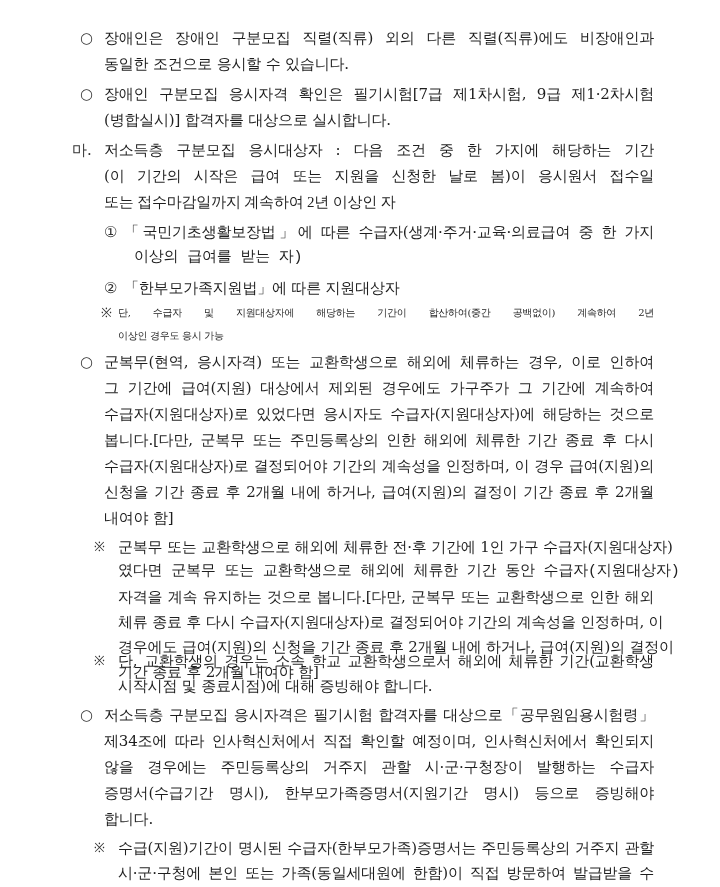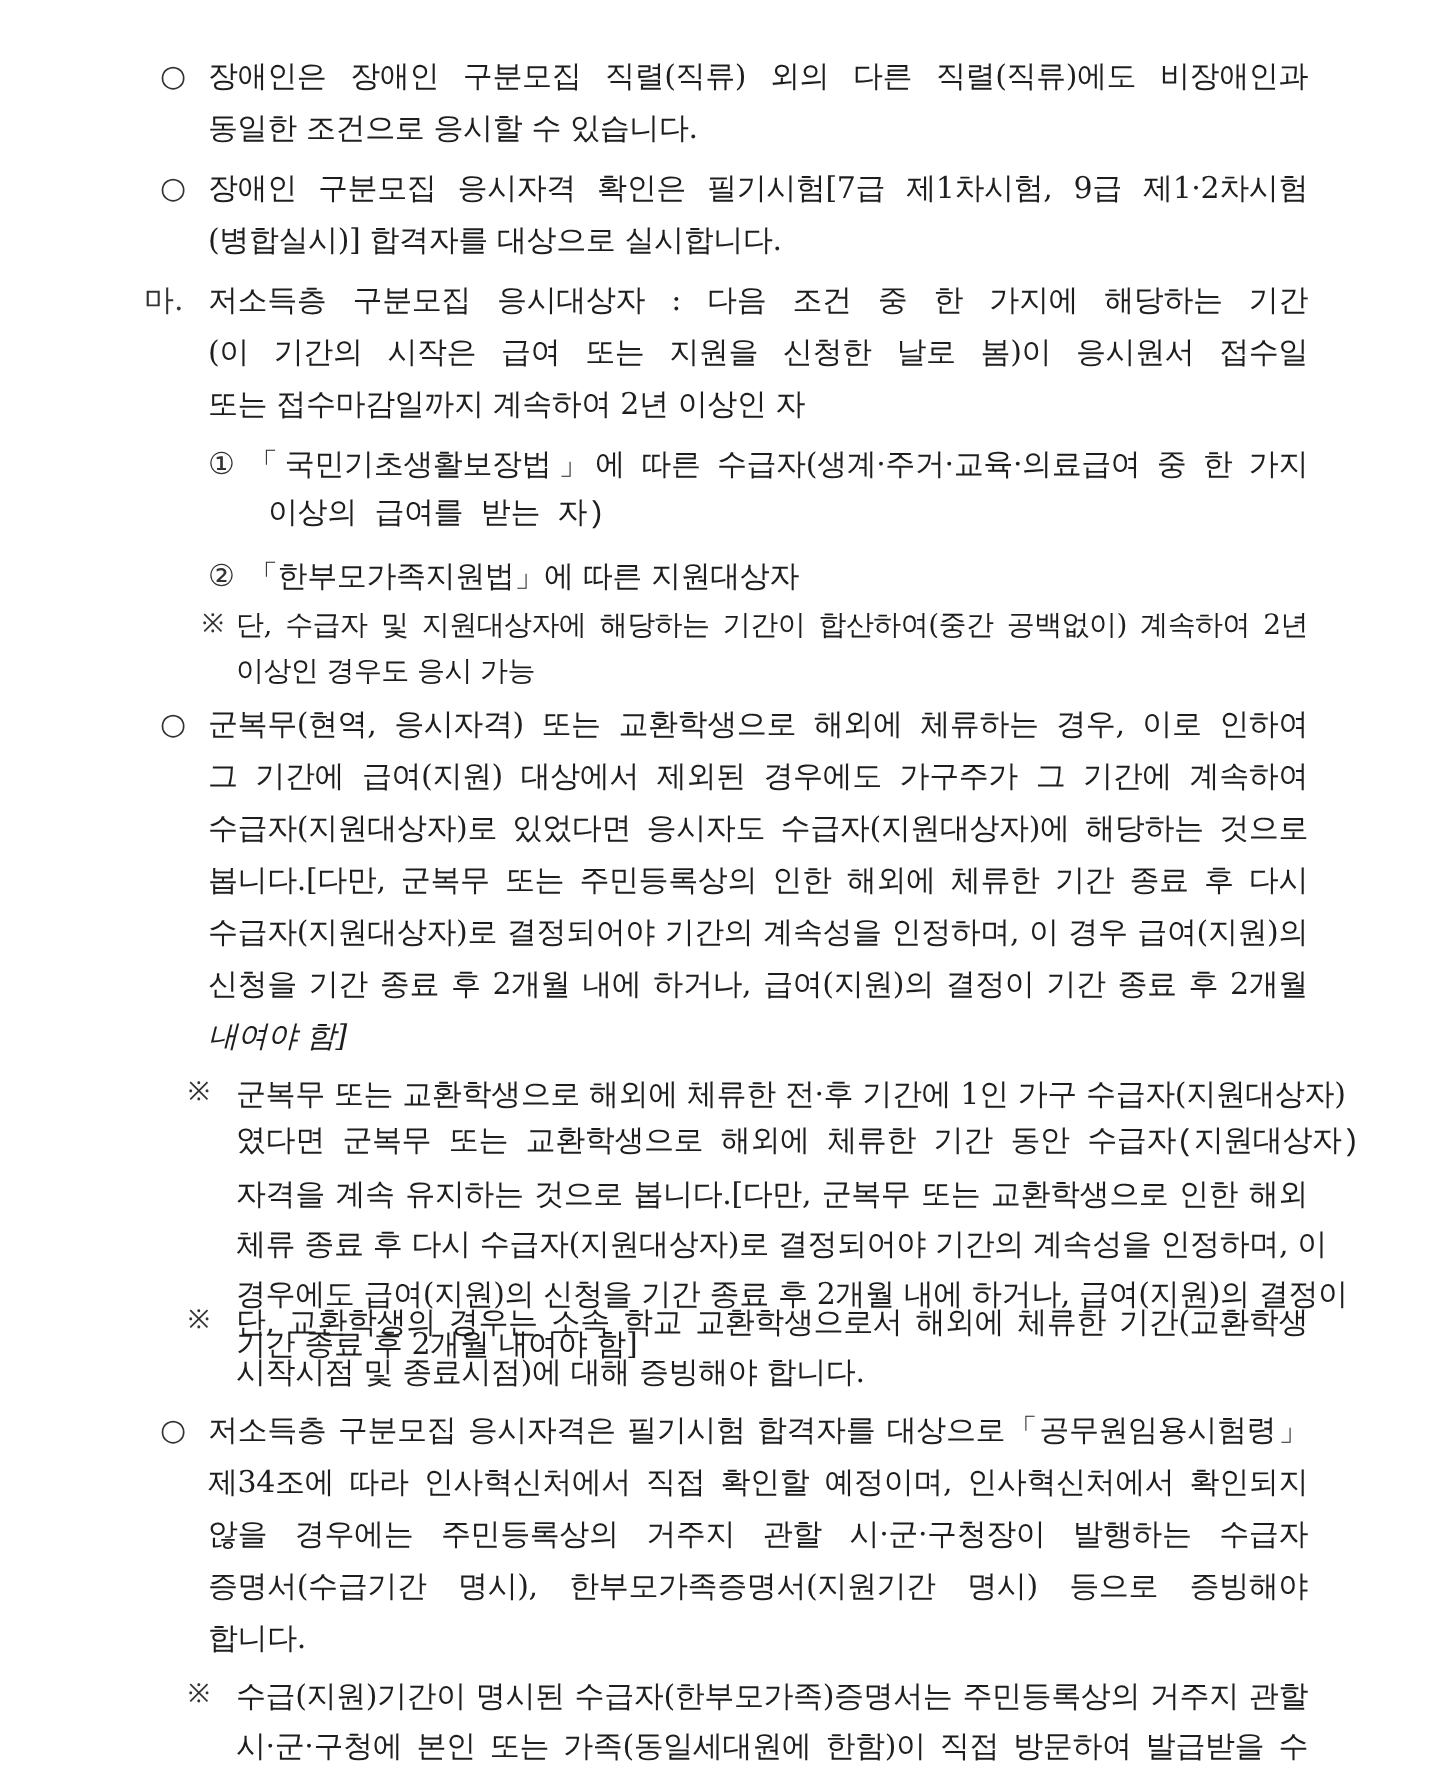--- a/index.html
+++ b/index.html
@@ -6,21 +6,21 @@
   body {
     width: 720px; height: 887px; overflow: hidden; position: relative;
     font-family: "DejaVu Serif", "Liberation Serif", serif;
     color: #1e1e1e;
   }
   .page { position: absolute; left: 0; top: 0; width: 720px; height: 887px; }
   .line {
     position: absolute; white-space: nowrap;
     font-size: 15px; line-height: 20px; letter-spacing: -0.2px;
   }
-  .line.small { font-size: 14px; letter-spacing: -0.3px; }
+  .line.small { font-size: 10px; letter-spacing: -0.3px; }
   .marker {
     position: absolute; white-space: nowrap;
     font-size: 15px; line-height: 20px; color: #333;
   }
   .marker.small { font-size: 13px; }
   .j { text-align: justify; text-align-last: justify; }
 </style>
 </head>
 <body>
 
@@ -35,21 +35,21 @@
   <div class="block">
     <span class="marker" style="left:80px;top:84px;">○</span>
     <div class="line j" style="left:104px;top:84px;width:550px;">장애인 구분모집 응시자격 확인은 필기시험[7급 제1차시험, 9급 제1·2차시험</div>
     <div class="line" style="left:104px;top:110px;">(병합실시)] 합격자를 대상으로 실시합니다.</div>
   </div>
 
   <div class="block">
     <span class="marker" style="left:72px;top:140px;">마.</span>
     <div class="line j" style="left:104px;top:140px;width:550px;">저소득층 구분모집 응시대상자 : 다음 조건 중 한 가지에 해당하는 기간</div>
     <div class="line j" style="left:104px;top:166px;width:550px;">(이 기간의 시작은 급여 또는 지원을 신청한 날로 봄)이 응시원서 접수일</div>
-    <div class="line" style="left:104px;top:192px;">또는 접수마감일까지 계속하여 2년 이상인 자</div>
+    <div class="line" style="left:104px;top:192px;font-family:Liberation Serif, serif;">또는 접수마감일까지 계속하여 2년 이상인 자</div>
   </div>
 
   <div class="block">
     <span class="marker" style="left:104px;top:222px;">①</span>
     <div class="line j" style="left:124px;top:222px;width:530px;">「국민기초생활보장법」에 따른 수급자(생계·주거·교육·의료급여 중 한 가지</div>
     <div class="line" style="left:134px;top:248px;font-family:Liberation Mono, monospace;">이상의 급여를 받는 자)</div>
   </div>
 
   <div class="block">
     <span class="marker" style="left:104px;top:278px;">②</span>
@@ -63,21 +63,21 @@
   </div>
 
   <div class="block">
     <span class="marker" style="left:80px;top:352px;">○</span>
     <div class="line j" style="left:104px;top:352px;width:550px;">군복무(현역, 응시자격) 또는 교환학생으로 해외에 체류하는 경우, 이로 인하여</div>
     <div class="line j" style="left:104px;top:378px;width:550px;">그 기간에 급여(지원) 대상에서 제외된 경우에도 가구주가 그 기간에 계속하여</div>
     <div class="line j" style="left:104px;top:404px;width:550px;">수급자(지원대상자)로 있었다면 응시자도 수급자(지원대상자)에 해당하는 것으로</div>
     <div class="line j" style="left:104px;top:430px;width:550px;">봅니다.[다만, 군복무 또는 주민등록상의 인한 해외에 체류한 기간 종료 후 다시</div>
     <div class="line j" style="left:104px;top:456px;width:550px;">수급자(지원대상자)로 결정되어야 기간의 계속성을 인정하며, 이 경우 급여(지원)의</div>
     <div class="line j" style="left:104px;top:482px;width:550px;">신청을 기간 종료 후 2개월 내에 하거나, 급여(지원)의 결정이 기간 종료 후 2개월</div>
-    <div class="line" style="left:104px;top:508px;font-style:italic;">내여야 함]</div>
+    <div class="line" style="left:104px;top:508px;">내여야 함]</div>
   </div>
 
   <div class="block">
     <span class="marker small" style="left:94px;top:537px;">※</span>
     <div class="line j" style="left:118px;top:537px;width:536px;">군복무 또는 교환학생으로 해외에 체류한 전·후 기간에 1인 가구 수급자(지원대상자)</div>
     <div class="line j" style="left:118px;top:562px;width:536px;font-family:Liberation Mono, monospace;">였다면 군복무 또는 교환학생으로 해외에 체류한 기간 동안 수급자(지원대상자)</div>
     <div class="line j" style="left:118px;top:587px;width:536px;">자격을 계속 유지하는 것으로 봅니다.[다만, 군복무 또는 교환학생으로 인한 해외</div>
     <div class="line j" style="left:118px;top:612px;width:536px;">체류 종료 후 다시 수급자(지원대상자)로 결정되어야 기간의 계속성을 인정하며, 이</div>
     <div class="line j" style="left:118px;top:637px;width:536px;">경우에도 급여(지원)의 신청을 기간 종료 후 2개월 내에 하거나, 급여(지원)의 결정이</div>
     <div class="line" style="left:118px;top:662px;">기간 종료 후 2개월 내여야 함]</div>

